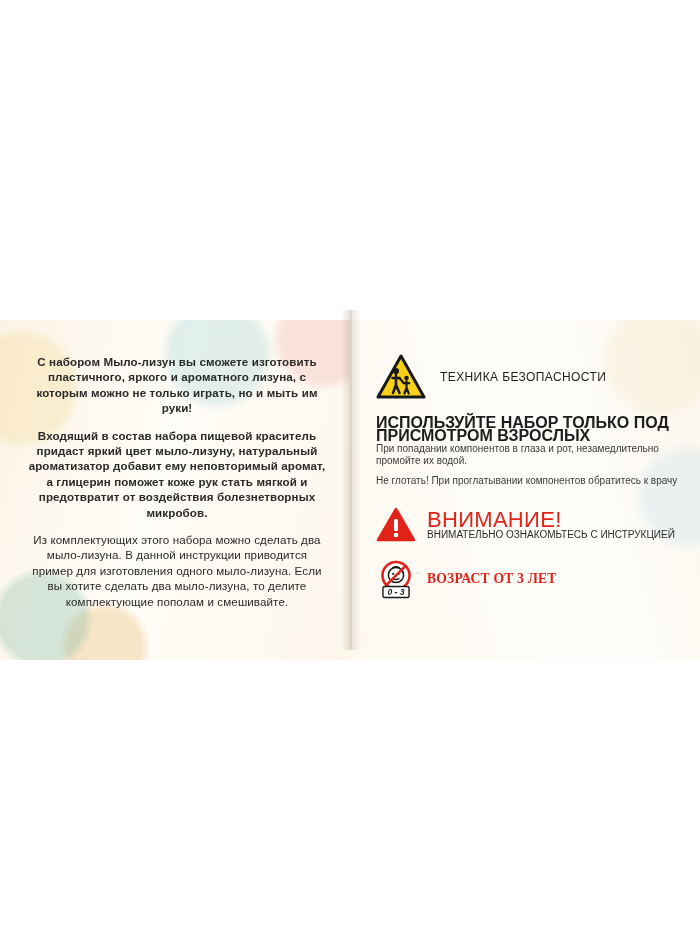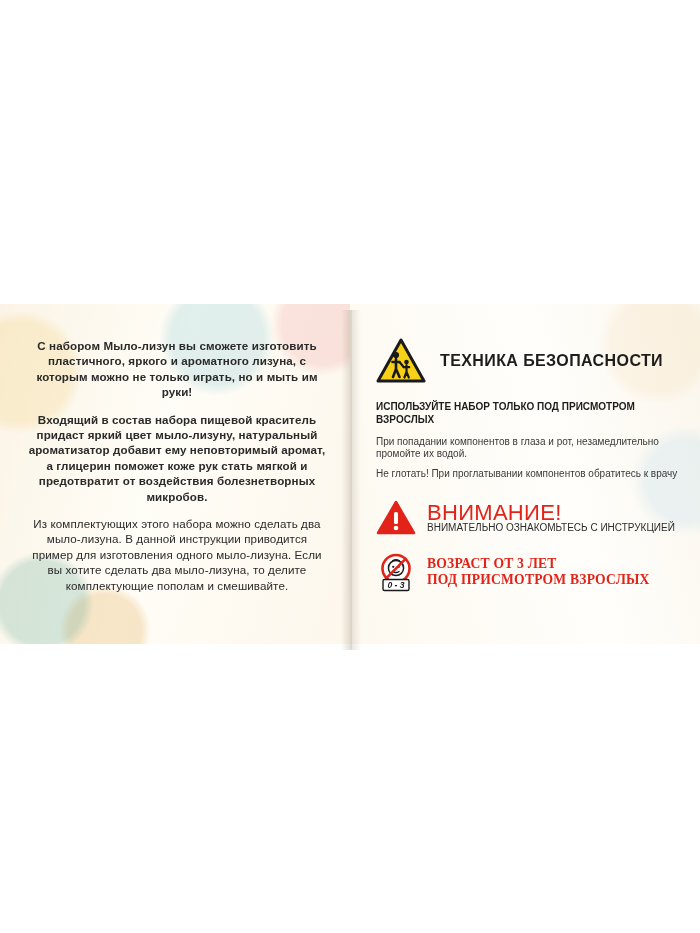--- a/index.html
+++ b/index.html
@@ -12,21 +12,21 @@
     height: 933px;
     font-family: "Liberation Sans", sans-serif;
     position: relative;
     overflow: hidden;
   }
 
   
   .spread {
     position: absolute;
     left: 0;
-    top: 304px;
+    top: 320px;
     width: 700px;
     height: 340px;
     display: flex;
     background: #fdfaf2;
   }
 
   .page {
     position: relative;
     box-sizing: border-box;
     overflow: hidden;
@@ -101,33 +101,32 @@
 
   .tri-sign {
     width: 50px;
     height: 46px;
     position: relative;
     flex: 0 0 auto;
   }
   .tri-sign svg { display: block; }
 
   .safety-title {
+    font-size: 12px;
+    font-weight: 400;
+    color: #1d1d1d;
+    letter-spacing: 0.4px;
+    white-space: nowrap;
+  }
+
+  .supervise {
     font-size: 16px;
     font-weight: 700;
     color: #1d1d1d;
-    letter-spacing: 0.4px;
-    white-space: nowrap;
-  }
-
-  .supervise {
-    font-size: 10px;
-    font-weight: 700;
-    color: #1d1d1d;
     line-height: 13.4px;
-    margin-bottom: 9px;
     max-width: 305px;
   }
 
   .note {
     font-size: 10px;
     color: #3a3a3a;
     line-height: 12.4px;
     margin-bottom: 7px;
     max-width: 305px;
   }
@@ -234,20 +233,19 @@
           <path d="M16.5 8.8 Q20 6.6 23.5 8.8" stroke="#1a1a1a" stroke-width="1.3" fill="none" stroke-linecap="round"></path>
 
           <line x1="10.4" y1="26.1" x2="29.6" y2="6.9" stroke="#e2231a" stroke-width="2.6" stroke-linecap="round"></line>
 
           <rect x="7" y="27.5" width="26" height="11" rx="1.5" fill="#ffffff" stroke="#1a1a1a" stroke-width="1.4"></rect>
           <text x="20" y="36" font-family="Liberation Sans, sans-serif" font-size="8.6" font-weight="bold" fill="#1a1a1a" text-anchor="middle">0 - 3</text>
         </svg>
       </div>
       <div class="age-text">
         <div>ВОЗРАСТ ОТ  3  ЛЕТ</div>
-        <div>ПОД ПРИСМОТРОМ ВЗРОСЛЫХ</div>
       </div>
     </div>
 
   </div>
 </div>
 
 <div class="gutter"></div>
 
 </body></html>

